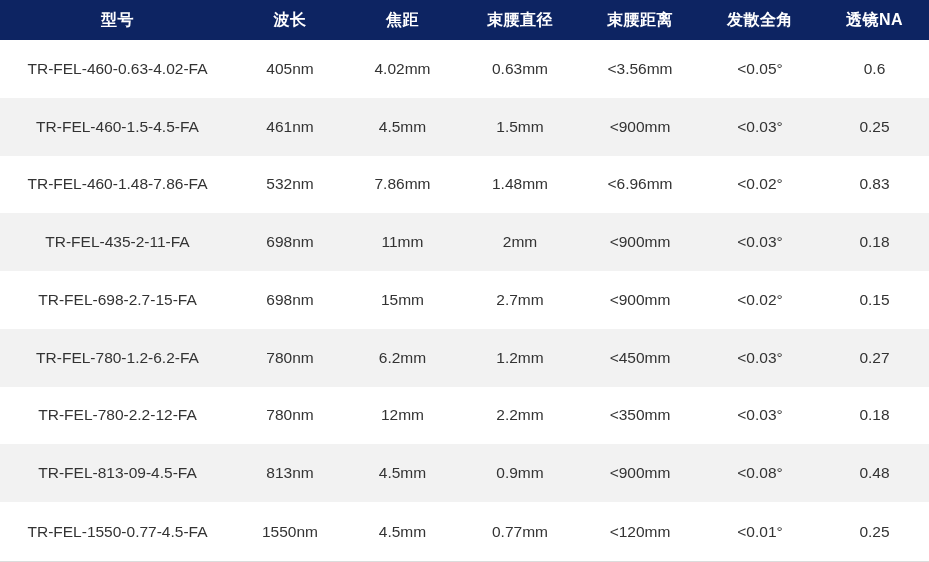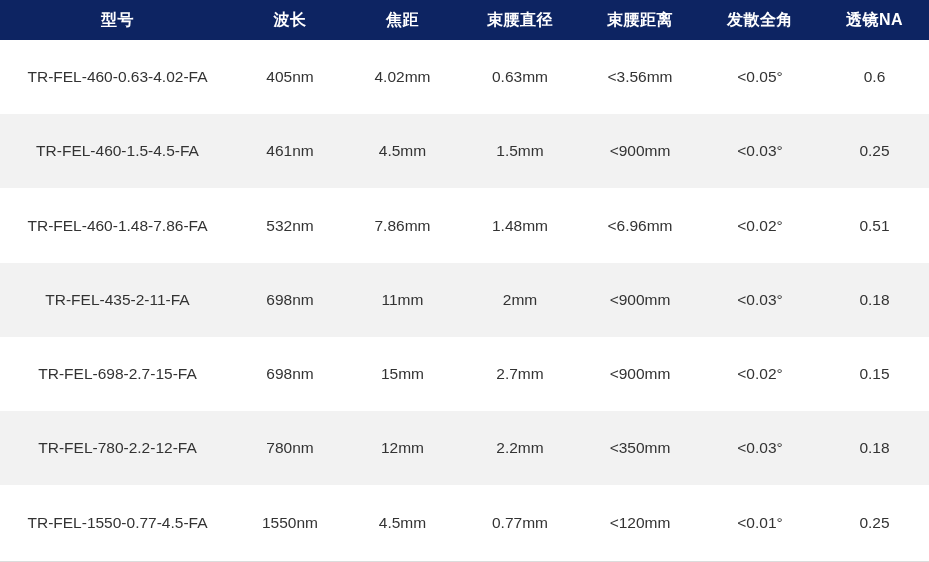--- a/index.html
+++ b/index.html
@@ -88,48 +88,66 @@
       <td>&lt;0.03°</td>
       <td>0.25</td>
     </tr>
     <tr>
       <td>TR-FEL-460-1.48-7.86-FA</td>
       <td>532nm</td>
       <td>7.86mm</td>
       <td>1.48mm</td>
       <td>&lt;6.96mm</td>
       <td>&lt;0.02°</td>
-      <td>0.51</td>
+      <td>0.83</td>
     </tr>
     <tr>
       <td>TR-FEL-435-2-11-FA</td>
       <td>698nm</td>
       <td>11mm</td>
       <td>2mm</td>
       <td>&lt;900mm</td>
       <td>&lt;0.03°</td>
       <td>0.18</td>
     </tr>
     <tr>
       <td>TR-FEL-698-2.7-15-FA</td>
       <td>698nm</td>
       <td>15mm</td>
       <td>2.7mm</td>
       <td>&lt;900mm</td>
       <td>&lt;0.02°</td>
       <td>0.15</td>
     </tr>
     <tr>
+      <td>TR-FEL-780-1.2-6.2-FA</td>
+      <td>780nm</td>
+      <td>6.2mm</td>
+      <td>1.2mm</td>
+      <td>&lt;450mm</td>
+      <td>&lt;0.03°</td>
+      <td>0.27</td>
+    </tr>
+    <tr>
       <td>TR-FEL-780-2.2-12-FA</td>
       <td>780nm</td>
       <td>12mm</td>
       <td>2.2mm</td>
       <td>&lt;350mm</td>
       <td>&lt;0.03°</td>
       <td>0.18</td>
+    </tr>
+    <tr>
+      <td>TR-FEL-813-09-4.5-FA</td>
+      <td>813nm</td>
+      <td>4.5mm</td>
+      <td>0.9mm</td>
+      <td>&lt;900mm</td>
+      <td>&lt;0.08°</td>
+      <td>0.48</td>
     </tr>
     <tr>
       <td>TR-FEL-1550-0.77-4.5-FA</td>
       <td>1550nm</td>
       <td>4.5mm</td>
       <td>0.77mm</td>
       <td>&lt;120mm</td>
       <td>&lt;0.01°</td>
       <td>0.25</td>
     </tr>

